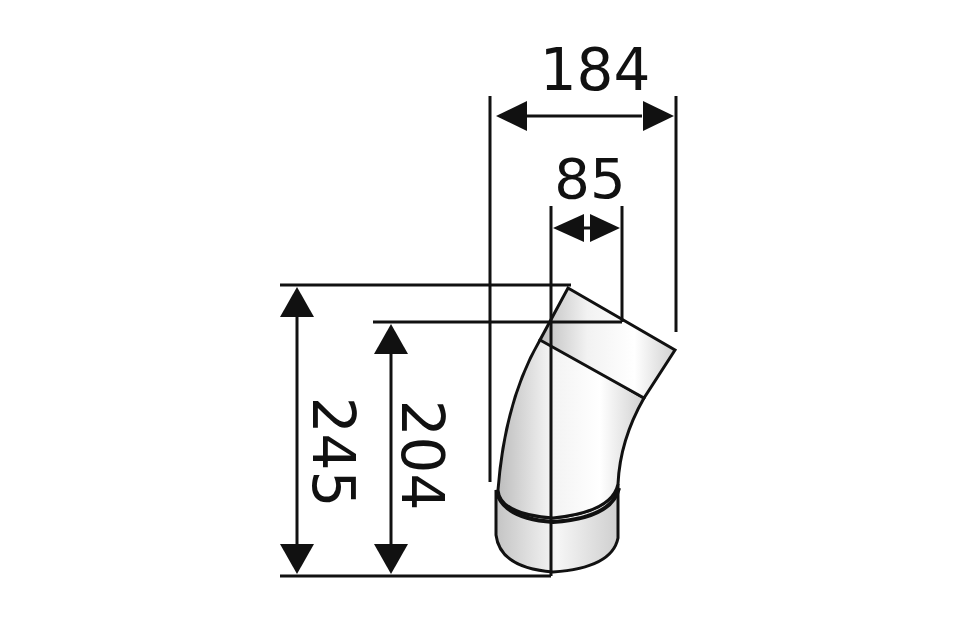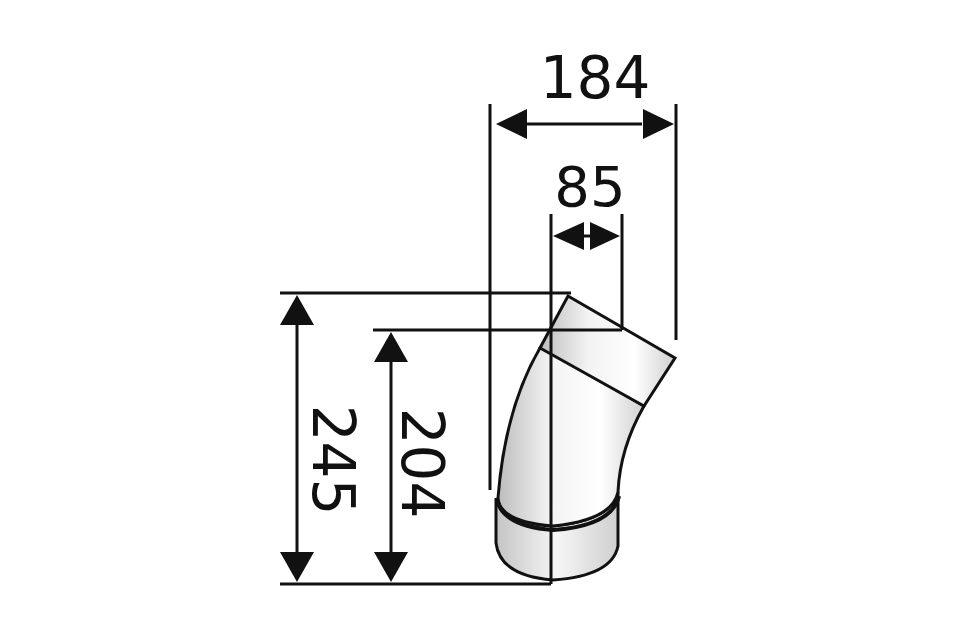--- a/index.html
+++ b/index.html
@@ -1,17 +1,17 @@
 <!DOCTYPE html>
 <html><head>
 <meta charset="utf-8">
 <style>
   html, body { margin: 0; padding: 0; background: #ffffff; }
   body { width: 960px; height: 640px; overflow: hidden; position: relative; font-family: "DejaVu Sans", sans-serif; }
-  #stage { position: absolute; left: 0; top: 8px; width: 960px; height: 572px; }
+  #stage { position: absolute; left: 0; top: 0; width: 960px; height: 572px; }
   svg text { font-family: "DejaVu Sans", sans-serif; fill: #111; }
 </style>
 </head>
 <body>
 
 <div id="stage">
 <svg width="960" height="640" viewBox="0 0 960 640" xmlns="http://www.w3.org/2000/svg">
   <defs>
     <linearGradient id="pipeGrad" x1="0" x2="1" y1="0" y2="0">
       <stop offset="0" stop-color="#bdbdbd"></stop>

